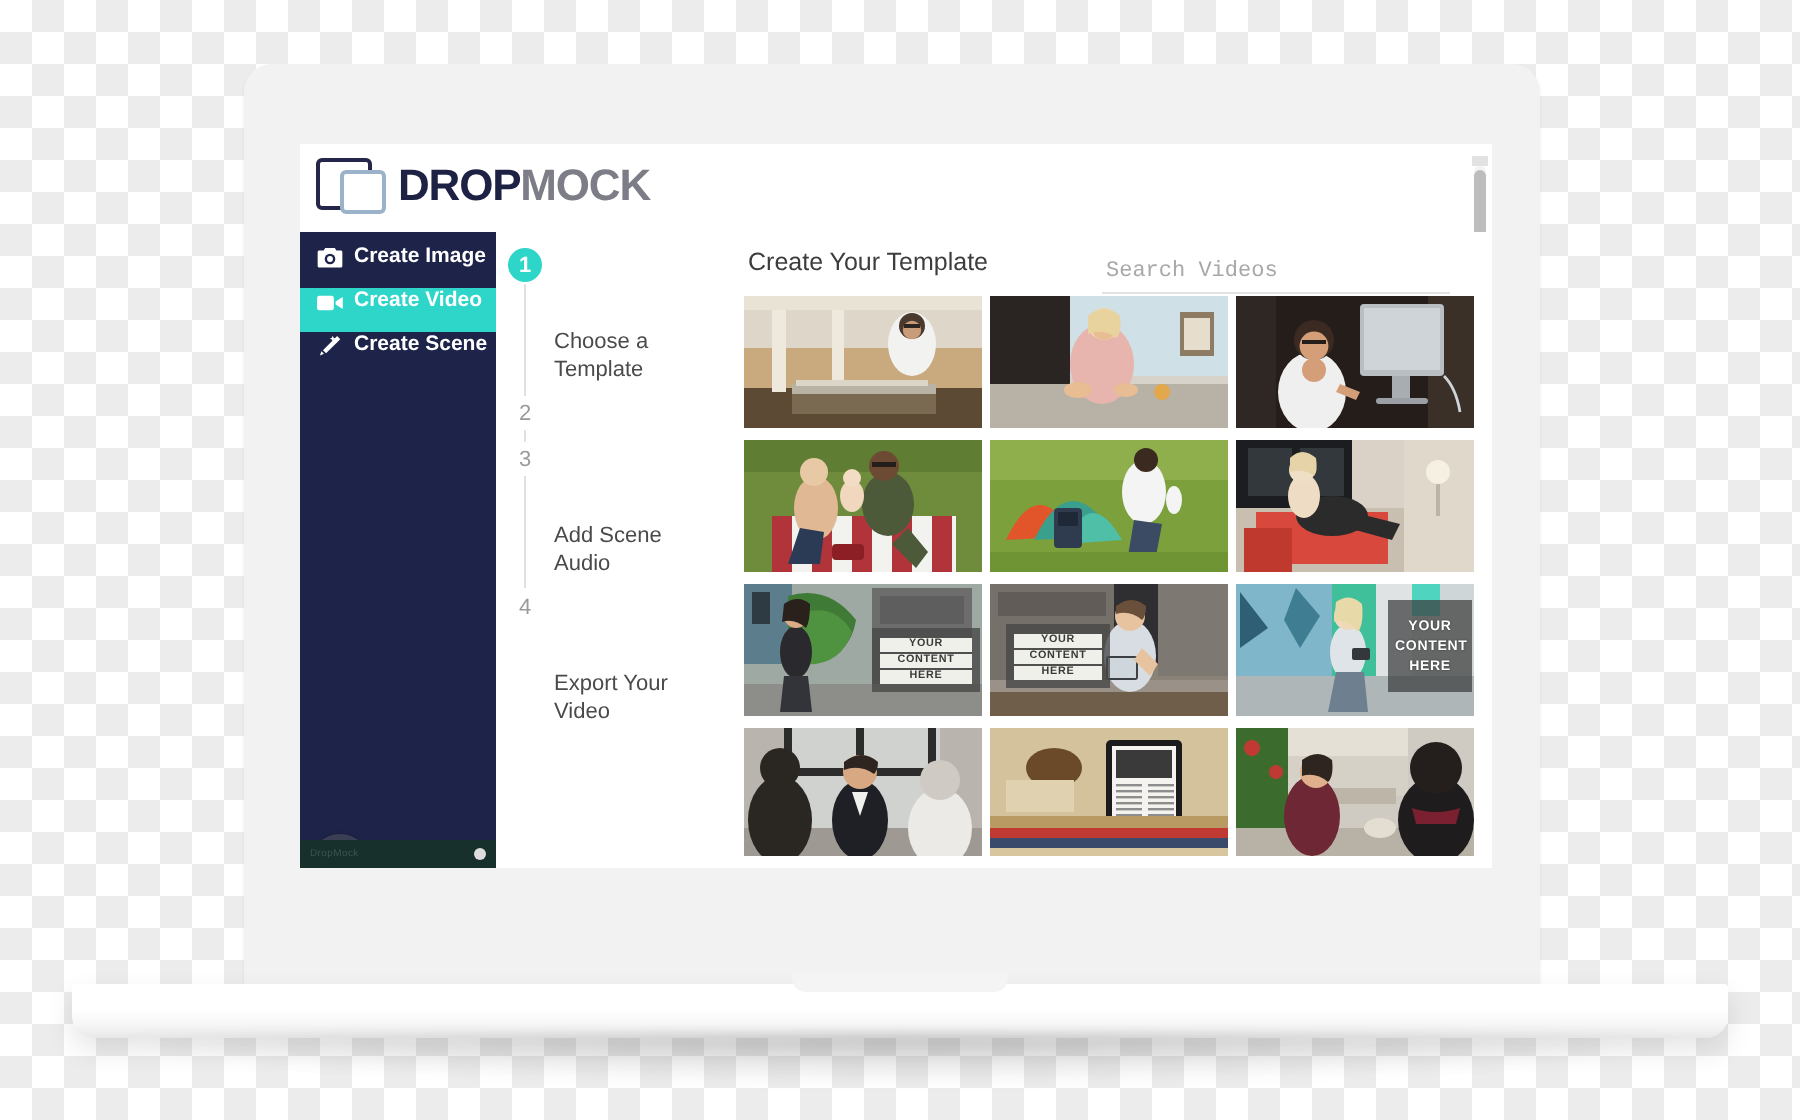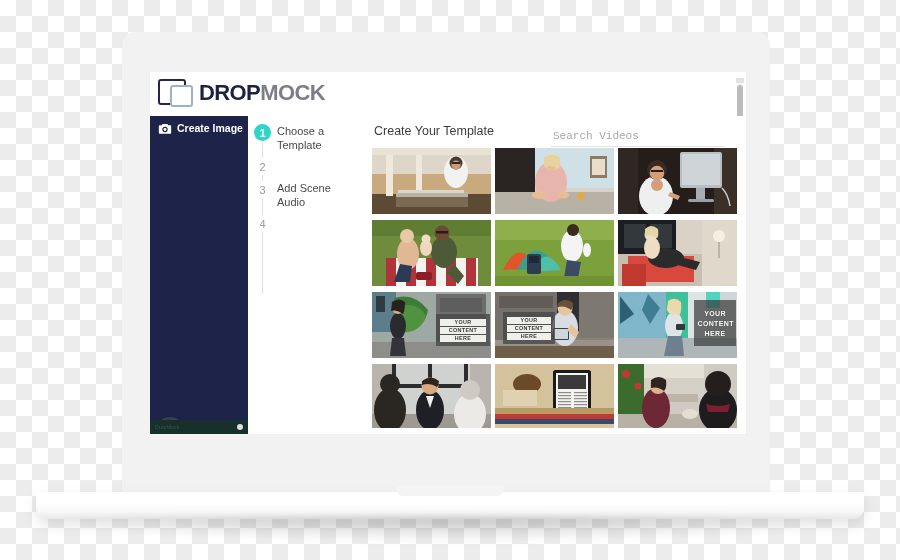--- a/index.html
+++ b/index.html
@@ -186,20 +186,21 @@
     width: 17px; height: 17px; border-radius: 50%;
     background: #ffffff;
     color: #9a9a9a; font-size: 11px;
     display: flex; align-items: center; justify-content: center;
     flex: 0 0 auto; margin-right: 6px;
   }
   .step.active .step-num { background: #2ed6c9; color: #ffffff; font-weight: bold; }
   .step-label {
     font-size: 11px; color: #4a4a4a; line-height: 14px;
     max-width: 78px;
+    margin-top: 40px;
   }
 
   
   .main {
     position: absolute; left: 218px; top: 44px;
     width: 378px; height: 318px;
     background: #ffffff;
   }
   .main-head {
     position: relative; height: 30px;
@@ -297,21 +298,40 @@
             <span class="nav-ico">
               <svg viewBox="0 0 16 14" width="14" height="12">
                 <path fill="#ffffff" d="M5.2 1.2h5.6l.9 1.4h2.6c.5 0 .9.4.9.9v8.1c0 .5-.4.9-.9.9H1.7c-.5 0-.9-.4-.9-.9V3.5c0-.5.4-.9.9-.9h2.6l.9-1.4z"></path>
                 <circle cx="8" cy="7.6" r="3.1" fill="#1e2349"></circle>
                 <circle cx="8" cy="7.6" r="1.7" fill="#ffffff"></circle>
               </svg>
             </span>
             <span>Create Image</span>
           </div>
 
-
+          <div class="nav-item active">
+            <span class="nav-ico">
+              <svg viewBox="0 0 16 12" width="14" height="11">
+                <rect x="0.6" y="1.8" width="9.6" height="8.4" rx="1.3" fill="#ffffff"></rect>
+                <path fill="#ffffff" d="M11.2 5.1l4.1-2.5v6.8l-4.1-2.5z"></path>
+              </svg>
+            </span>
+            <span>Create Video</span>
+          </div>
+
+          <div class="nav-item">
+            <span class="nav-ico">
+              <svg viewBox="0 0 16 14" width="14" height="12">
+                <path fill="#ffffff" d="M12.2 1.2l1.8 1.8-8.3 8.3-1.8-1.8z"></path>
+                <path fill="#ffffff" d="M3.0 10.0l1.5 1.5-2.4 1.0z"></path>
+                <path fill="#ffffff" d="M9.6 1.0l.5 1.2 1.2.5-1.2.5-.5 1.2-.5-1.2-1.2-.5 1.2-.5z"></path>
+              </svg>
+            </span>
+            <span>Create Scene</span>
+          </div>
 
         </div>
 
         <div class="chat-bubble">
           <span class="bub"></span>
         </div>
 
         <div class="side-footer">
           <span class="ftxt">DropMock</span>
           <span class="fdot"></span>
@@ -331,20 +351,21 @@
             <span class="step-num">2</span>
           </div>
 
           <div class="step">
             <span class="step-num">3</span>
             <span class="step-label">Add Scene Audio</span>
           </div>
 
           <div class="step">
             <span class="step-num">4</span>
+            <span class="step-label">Export Your Video</span>
           </div>
         </div>
       </div>
 
       <div class="main">
         <div class="main-head">
           <div class="main-title">Create Your Template</div>
           <div class="search-wrap">
             <input class="search-input" type="text" placeholder="Search Videos" style="">
           </div>

